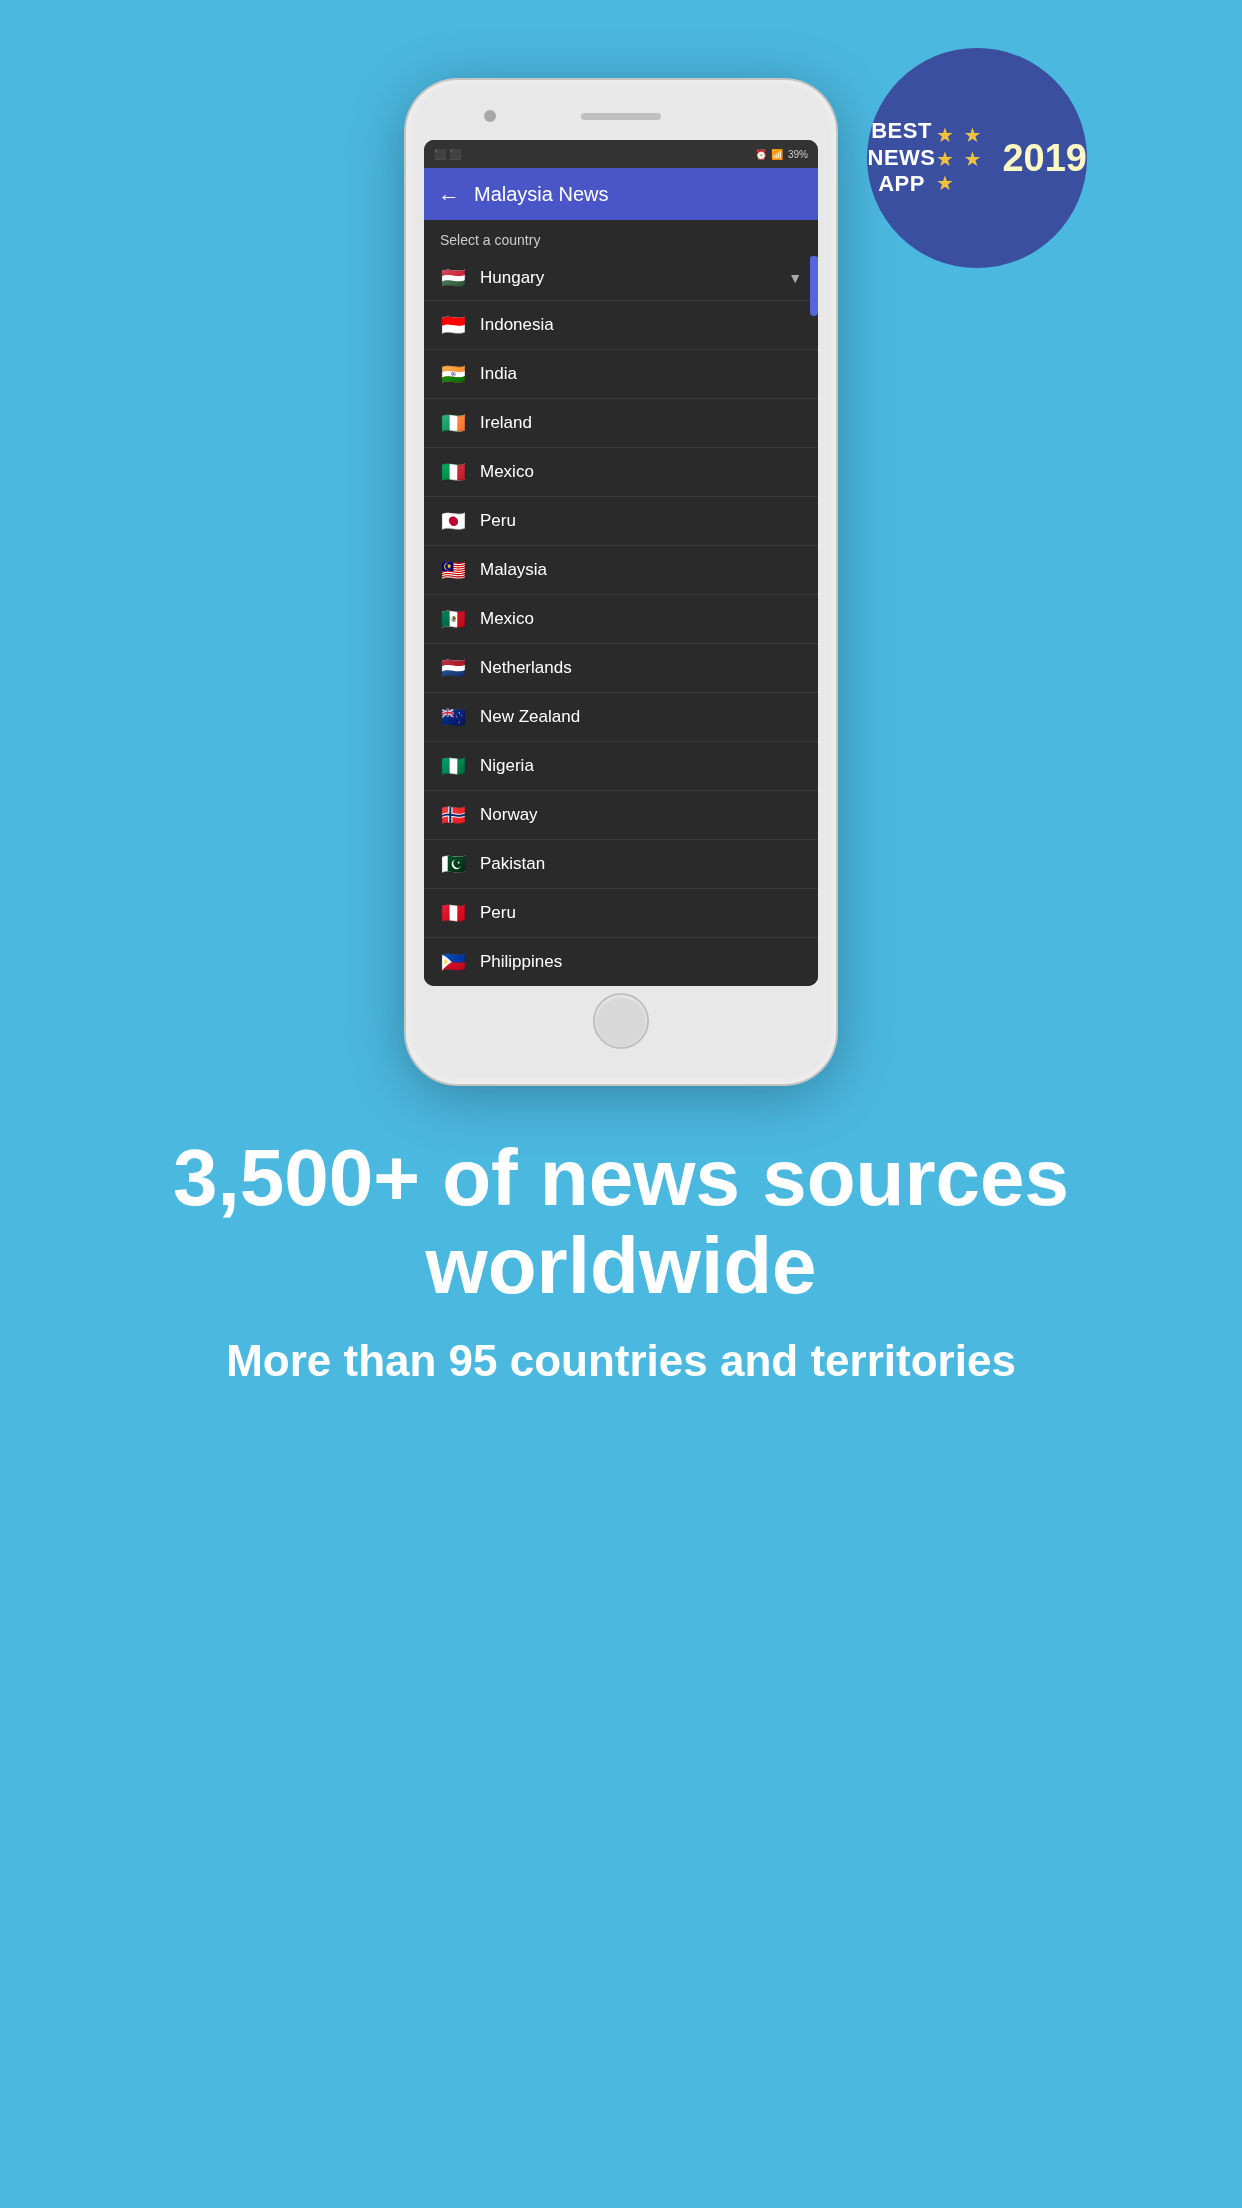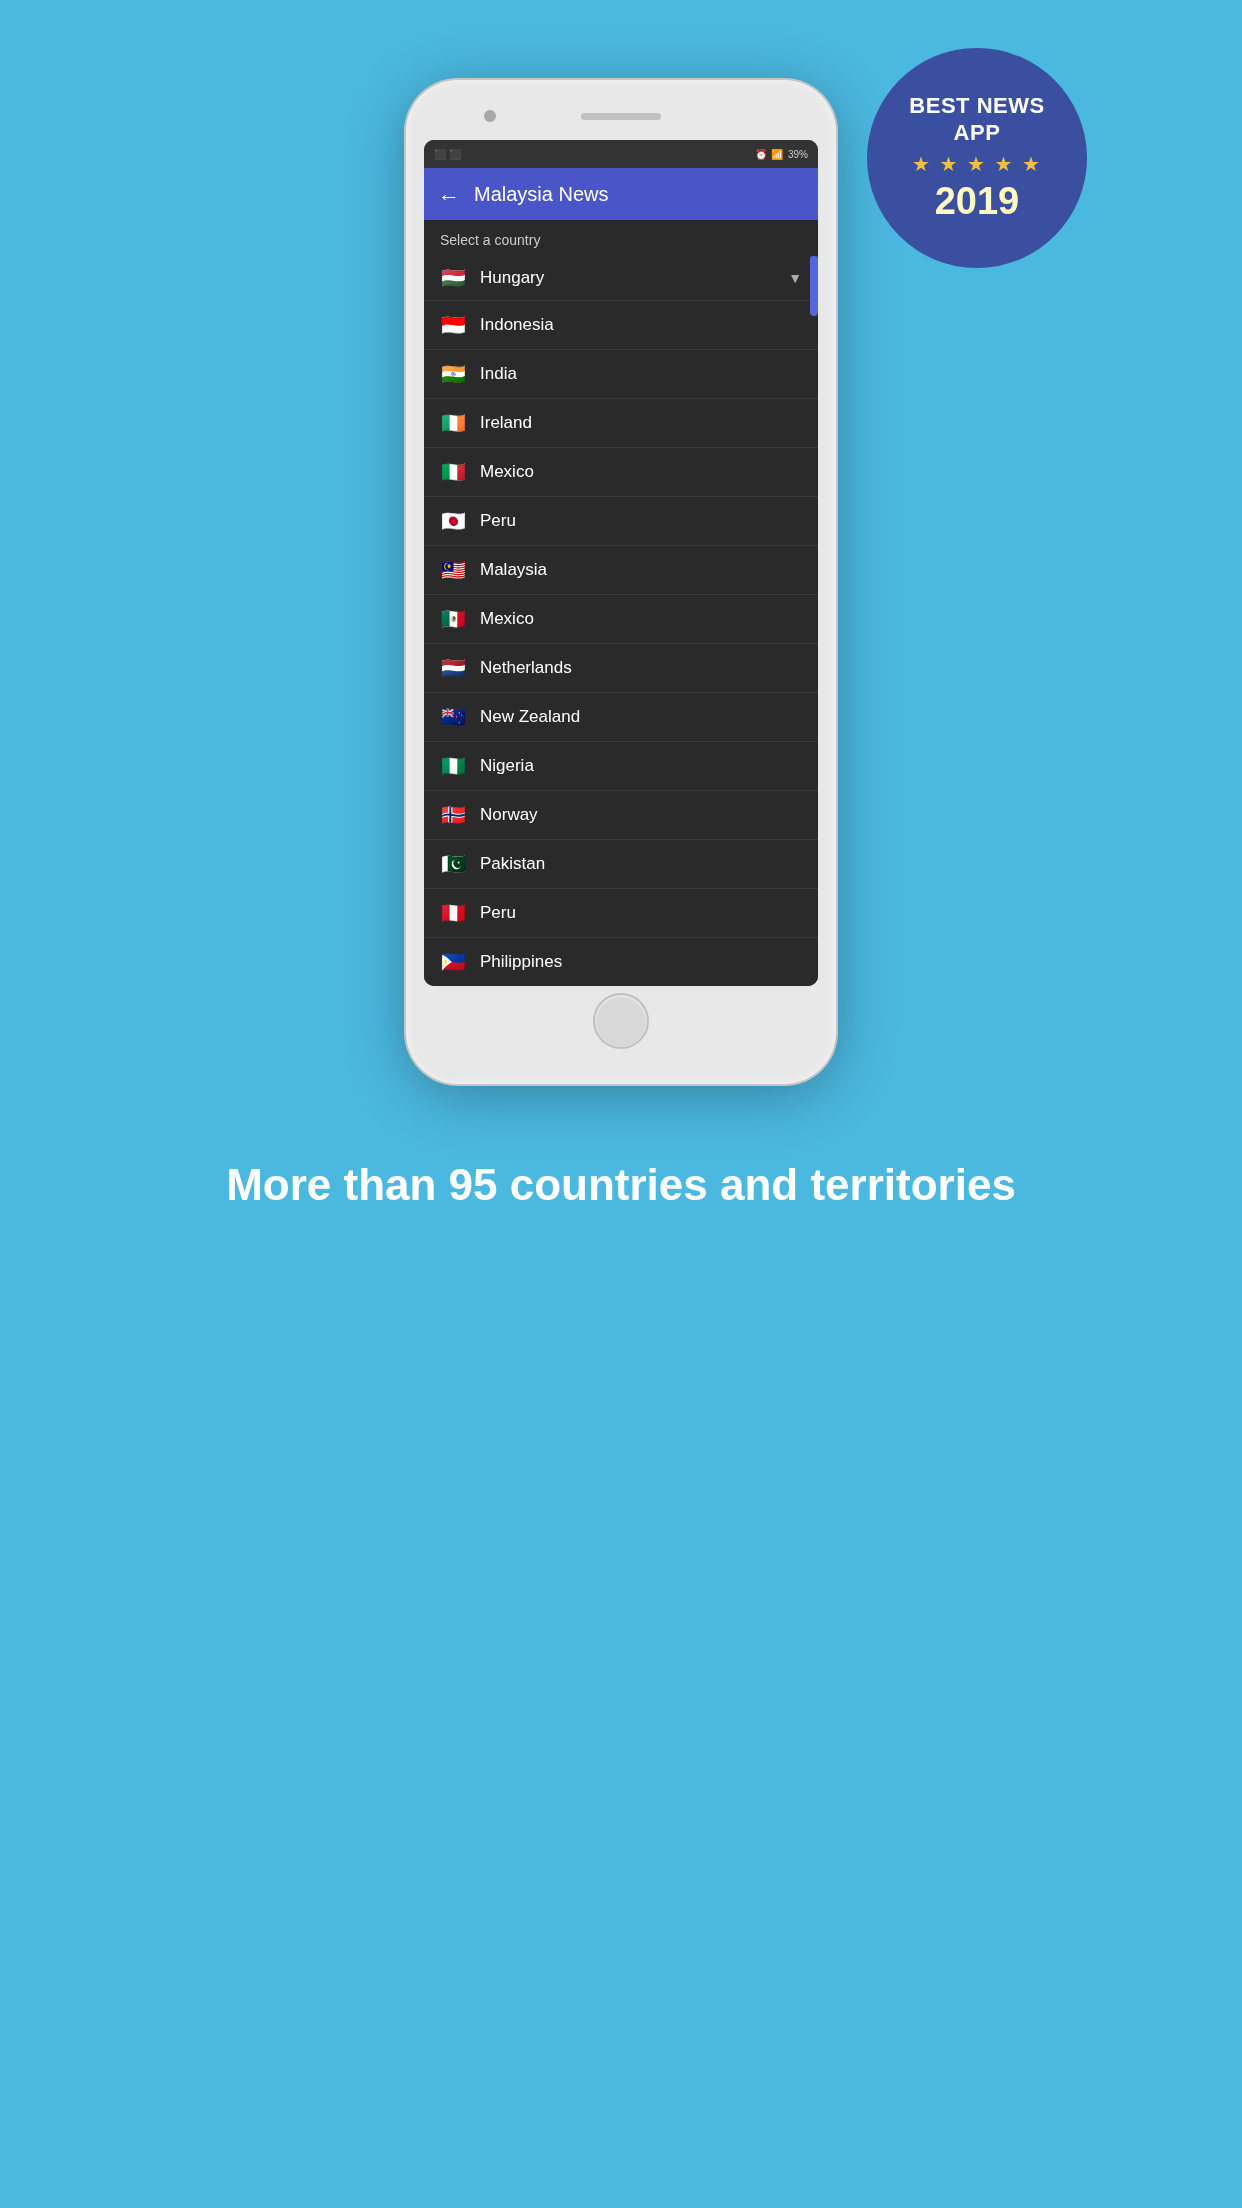--- a/index.html
+++ b/index.html
@@ -19,21 +19,21 @@
     
     .badge-circle {
       position: absolute;
       top: 48px;
       right: 155px;
       width: 220px;
       height: 220px;
       border-radius: 50%;
       background-color: #3a4fa0;
       display: flex;
-      flex-direction: column;
+      flex-direction: row;
       align-items: center;
       justify-content: center;
       z-index: 10;
     }
     .badge-title {
       color: white;
       font-weight: 900;
       font-size: 22px;
       text-align: center;
       line-height: 1.2;
@@ -363,14 +363,15 @@
       </div>
     </div>
 
     <div class="phone-bottom">
       <div class="home-button"></div>
     </div>
   </div>
 </div>
 
 <div class="bottom-section">
+  <div class="main-stat">3,500+ of news sources worldwide</div>
   <div class="sub-text">More than 95 countries and territories</div>
 </div>
 
 </body></html>

